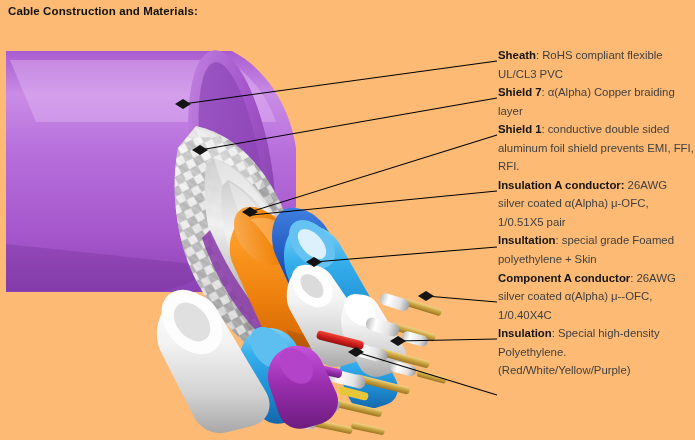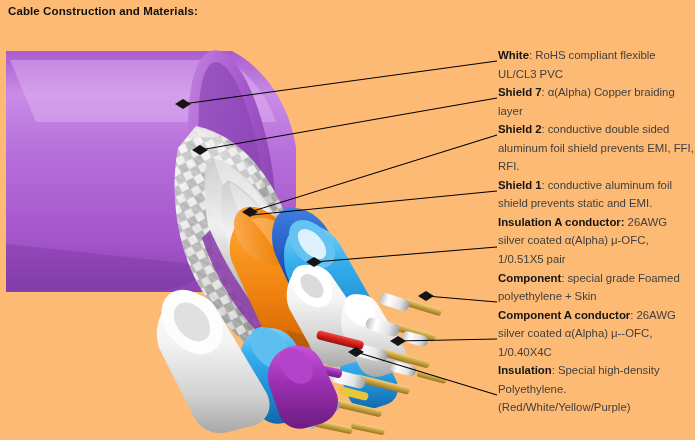--- a/index.html
+++ b/index.html
@@ -364,36 +364,33 @@
       <path d="M242 212 l8 -5 l8 5 l-8 5 Z"></path>
       <path d="M306 262 l8 -5 l8 5 l-8 5 Z"></path>
       <path d="M418 296 l8 -5 l8 5 l-8 5 Z"></path>
       <path d="M390 341 l8 -5 l8 5 l-8 5 Z"></path>
       <path d="M348 352 l8 -5 l8 5 l-8 5 Z"></path>
     </g>
   </svg>
 
   <div id="callouts">
     <p class="callout">
-      <b>White</b><span>: </span><span>RoHS compliant flexible UL/CL3 PVC</span>
+      <b>Sheath</b><span>: </span><span>RoHS compliant flexible UL/CL3 PVC</span>
     </p>
     <p class="callout">
       <b>Shield 7</b><span>: </span><span>α(Alpha) Copper braiding layer</span>
     </p>
     <p class="callout">
-      <b>Shield 2</b><span>: </span><span>conductive double sided aluminum foil shield prevents EMI, FFI, RFI.</span>
-    </p>
-    <p class="callout">
-      <b>Shield 1</b><span>: </span><span>conductive aluminum foil shield prevents static and EMI.</span>
+      <b>Shield 1</b><span>: </span><span>conductive double sided aluminum foil shield prevents EMI, FFI, RFI.</span>
     </p>
     <p class="callout">
       <b>Insulation A conductor:</b><span> </span><span>26AWG silver coated α(Alpha) μ-OFC, 1/0.51X5 pair</span>
     </p>
     <p class="callout">
-      <b>Component</b><span>: </span><span>special grade Foamed polyethylene + Skin</span>
+      <b>Insultation</b><span>: </span><span>special grade Foamed polyethylene + Skin</span>
     </p>
     <p class="callout">
       <b>Component A conductor</b><span>: </span><span>26AWG silver coated α(Alpha) μ--OFC, 1/0.40X4C</span>
     </p>
     <p class="callout">
       <b>Insulation</b><span>: </span><span>Special high-density Polyethylene. (Red/White/Yellow/Purple)</span>
     </p>
   </div>
 
 </div>

